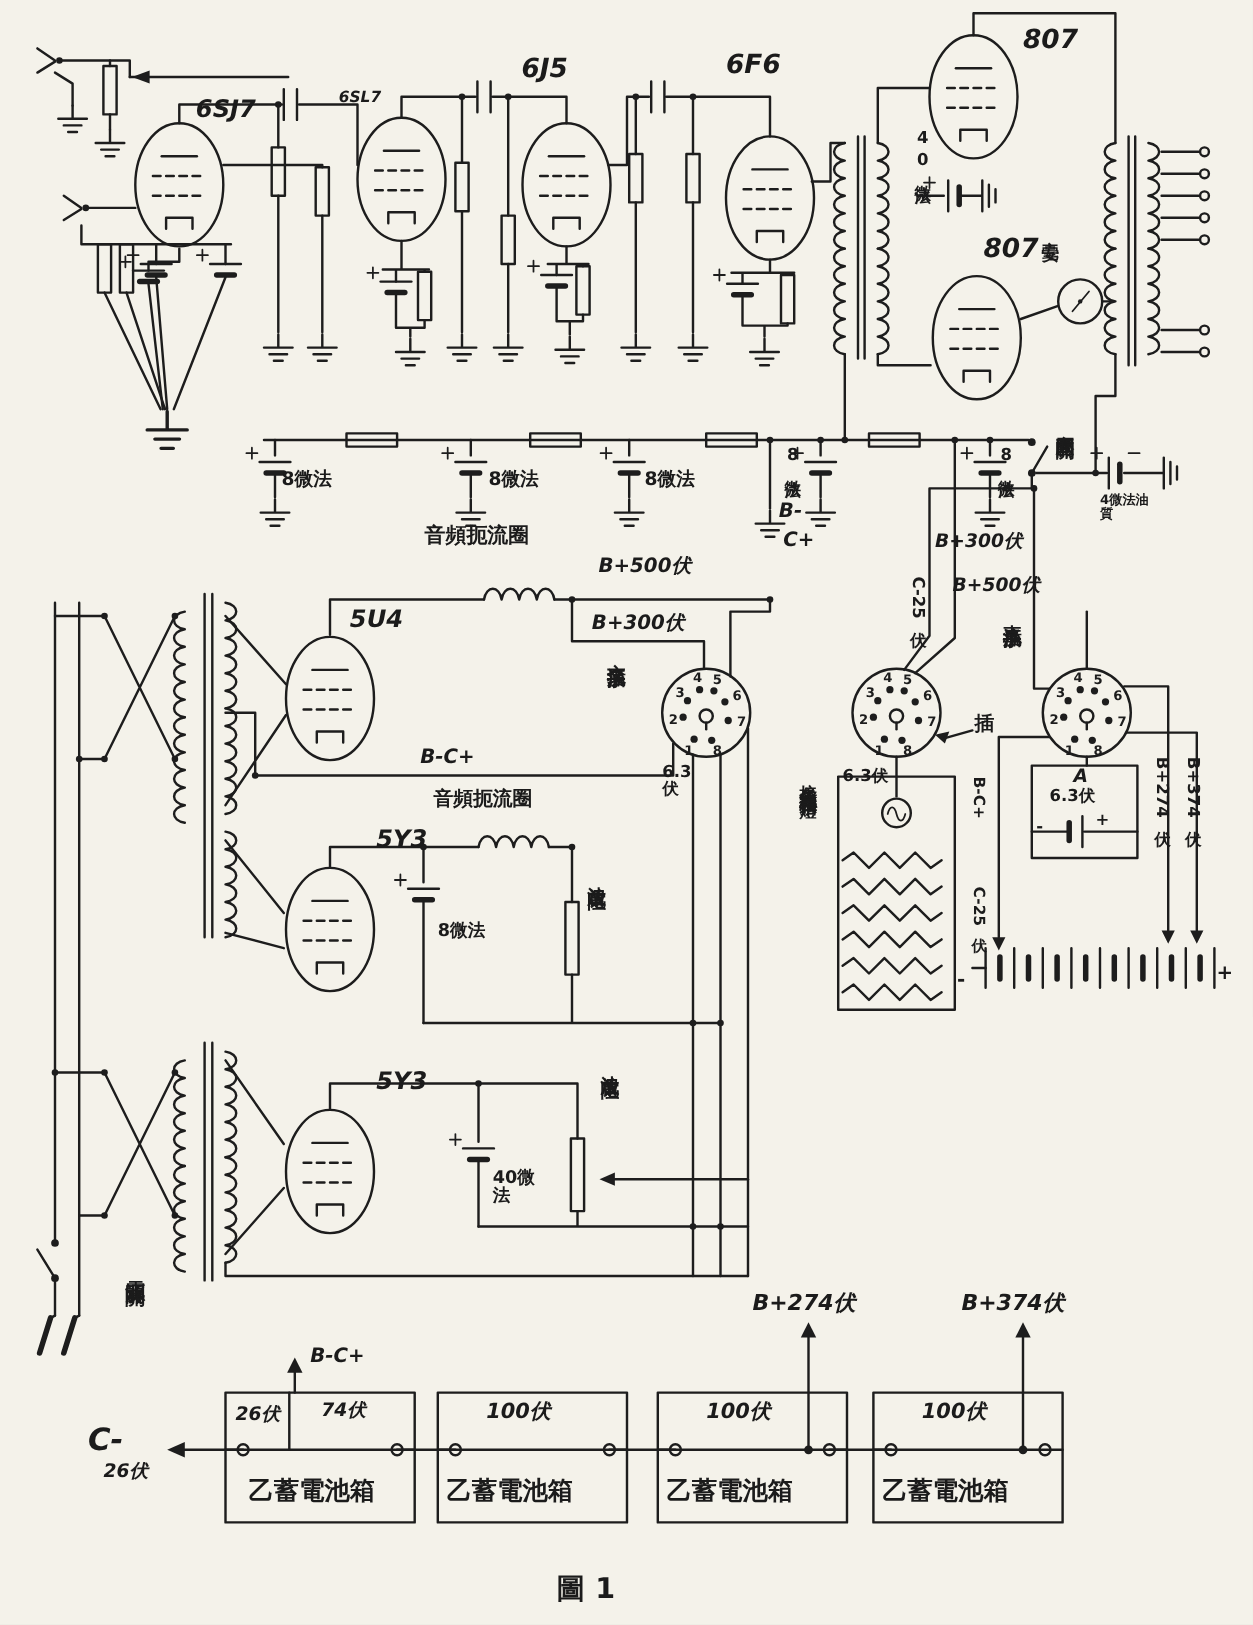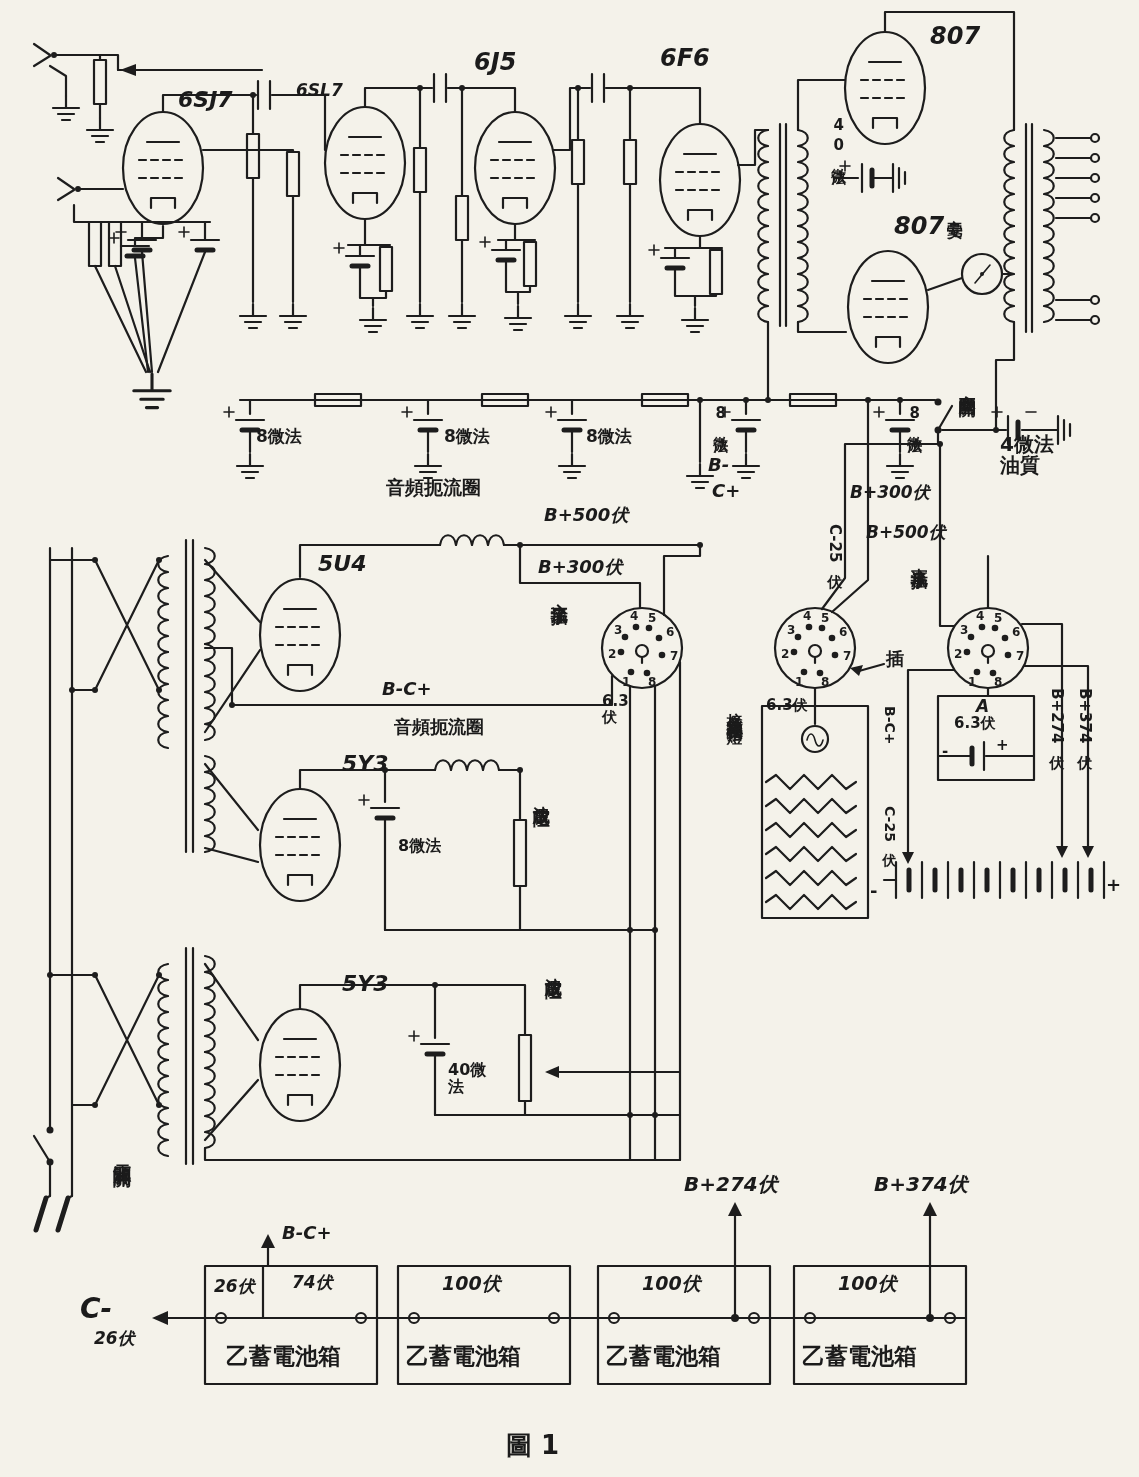--- a/index.html
+++ b/index.html
@@ -428,39 +428,39 @@
   <circle class="fill" cx="630" cy="930" r="3"></circle>
         <circle class="fill" cx="655" cy="930" r="3"></circle>
   <circle class="fill" cx="630" cy="1115" r="3"></circle>
         <circle class="fill" cx="655" cy="1115" r="3"></circle>
   <circle class="fill" cx="72" cy="690" r="3"></circle>
         <circle class="fill" cx="50" cy="975" r="3"></circle>
 </g>
 </svg>
 
 <div class="lab it" style="left:178px;top:88px;font-size:22px">6SJ7</div>
-<div class="lab it" style="left:296px;top:82px;font-size:17px">6SL7</div>
+<div class="lab it" style="left:308px;top:82px;font-size:14px">6SL7</div>
 <div class="lab it" style="left:474px;top:50px;font-size:24px">6J5</div>
 <div class="lab it" style="left:660px;top:46px;font-size:24px">6F6</div>
 <div class="lab it" style="left:930px;top:24px;font-size:24px">807</div>
 <div class="lab it" style="left:894px;top:214px;font-size:24px">807</div>
 <div class="lab v" style="left:830px;top:116px;font-size:15px">40微法</div>
 <div class="lab v" style="left:946px;top:206px;font-size:16px">毫安</div>
 
 <div class="lab" style="left:256px;top:428px;font-size:17px">8微法</div>
 <div class="lab" style="left:444px;top:428px;font-size:17px">8微法</div>
 <div class="lab" style="left:586px;top:428px;font-size:17px">8微法</div>
 <div class="lab v" style="left:712px;top:404px;font-size:15px">8微法</div>
 <div class="lab v" style="left:906px;top:404px;font-size:15px">8微法</div>
 <div class="lab it" style="left:708px;top:456px;font-size:18px">B-</div>
 <div class="lab it" style="left:712px;top:482px;font-size:18px">C+</div>
 <div class="lab it" style="left:850px;top:484px;font-size:17px">B+300伏</div>
 <div class="lab it" style="left:866px;top:524px;font-size:17px">B+500伏</div>
 <div class="lab v" style="left:958px;top:382px;font-size:17px">高壓開關</div>
-<div class="lab wrap" style="left:1000px;top:434px;width:56px;font-size:20px">4微法油質</div>
+<div class="lab wrap" style="left:1000px;top:448px;width:56px;font-size:12px">4微法油質</div>
 <div class="lab rot" style="left:826px;top:524px;font-size:15px">C-25伏</div>
 
 <div class="lab" style="left:386px;top:478px;font-size:19px">音頻扼流圈</div>
 <div class="lab it" style="left:544px;top:506px;font-size:18px">B+500伏</div>
 <div class="lab it" style="left:538px;top:558px;font-size:18px">B+300伏</div>
 <div class="lab it" style="left:318px;top:552px;font-size:22px">5U4</div>
 <div class="lab v" style="left:550px;top:590px;font-size:17px">交流插子</div>
 <div class="lab wrap" style="left:602px;top:694px;width:34px;font-size:15px">6.3伏</div>
 <div class="lab it" style="left:382px;top:680px;font-size:18px">B-C+</div>
 <div class="lab" style="left:394px;top:718px;font-size:18px">音頻扼流圈</div>

